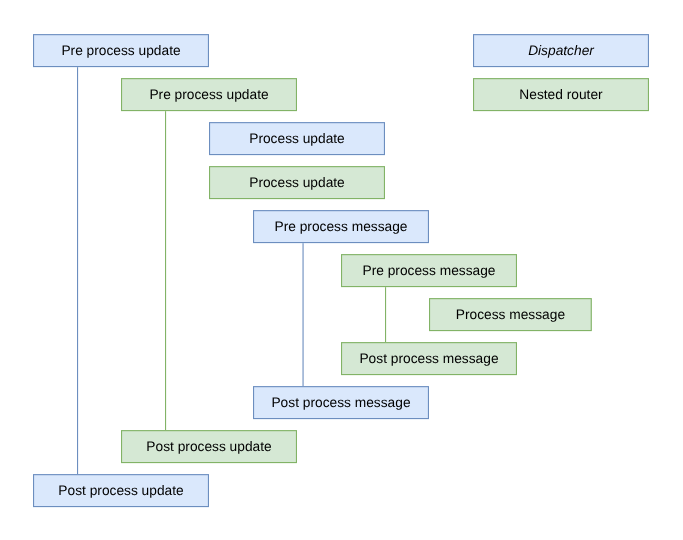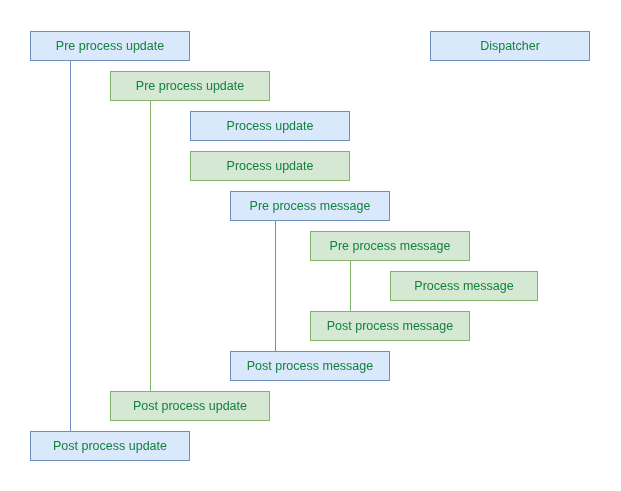--- a/index.html
+++ b/index.html
@@ -16,21 +16,21 @@
   .node{
     position:absolute;
     box-sizing:border-box;
     border-width:1px;
     border-style:solid;
     display:flex;
     align-items:center;
     justify-content:center;
     font-size:12.5px;
     line-height:1;
-    color:#15803d;
+    color:#000000;
     white-space:nowrap;
     height:30px;
     text-align:center;
   }
   .node.dispatcher{
     background:#dae8fc;
     border-color:#6c8ebf;
   }
   .node.router{
     background:#d5e8d4;
@@ -55,14 +55,15 @@
     <div class="node router" style="left: 110px; top: 71px; width: 160px; height: 30px;">Pre process update</div>
     <div class="node dispatcher" style="left: 190px; top: 111px; width: 160px; height: 30px;">Process update</div>
     <div class="node router" style="left: 190px; top: 151px; width: 160px; height: 30px;">Process update</div>
     <div class="node dispatcher" style="left: 230px; top: 191px; width: 160px; height: 30px;">Pre process message</div>
     <div class="node router" style="left: 310px; top: 231px; width: 160px; height: 30px;">Pre process message</div>
     <div class="node router" style="left: 390px; top: 271px; width: 148px; height: 30px;">Process message</div>
     <div class="node router" style="left: 310px; top: 311px; width: 160px; height: 30px;">Post process message</div>
     <div class="node dispatcher" style="left: 230px; top: 351px; width: 160px; height: 30px;">Post process message</div>
     <div class="node router" style="left: 110px; top: 391px; width: 160px; height: 30px;">Post process update</div>
     <div class="node dispatcher" style="left: 30px; top: 431px; width: 160px; height: 30px;">Post process update</div>
-    <div class="node dispatcher" style="left: 430px; top: 31px; width: 160px; height: 30px;">Dispatcher</div>
+    <div class="node dispatcher" style="left: 430px; top: 31px; width: 160px; height: 30px; font-style: italic;">Dispatcher</div>
+    <div class="node router" style="left: 430px; top: 71px; width: 160px; height: 30px;">Nested router</div>
   </div>
 
 </body></html>

